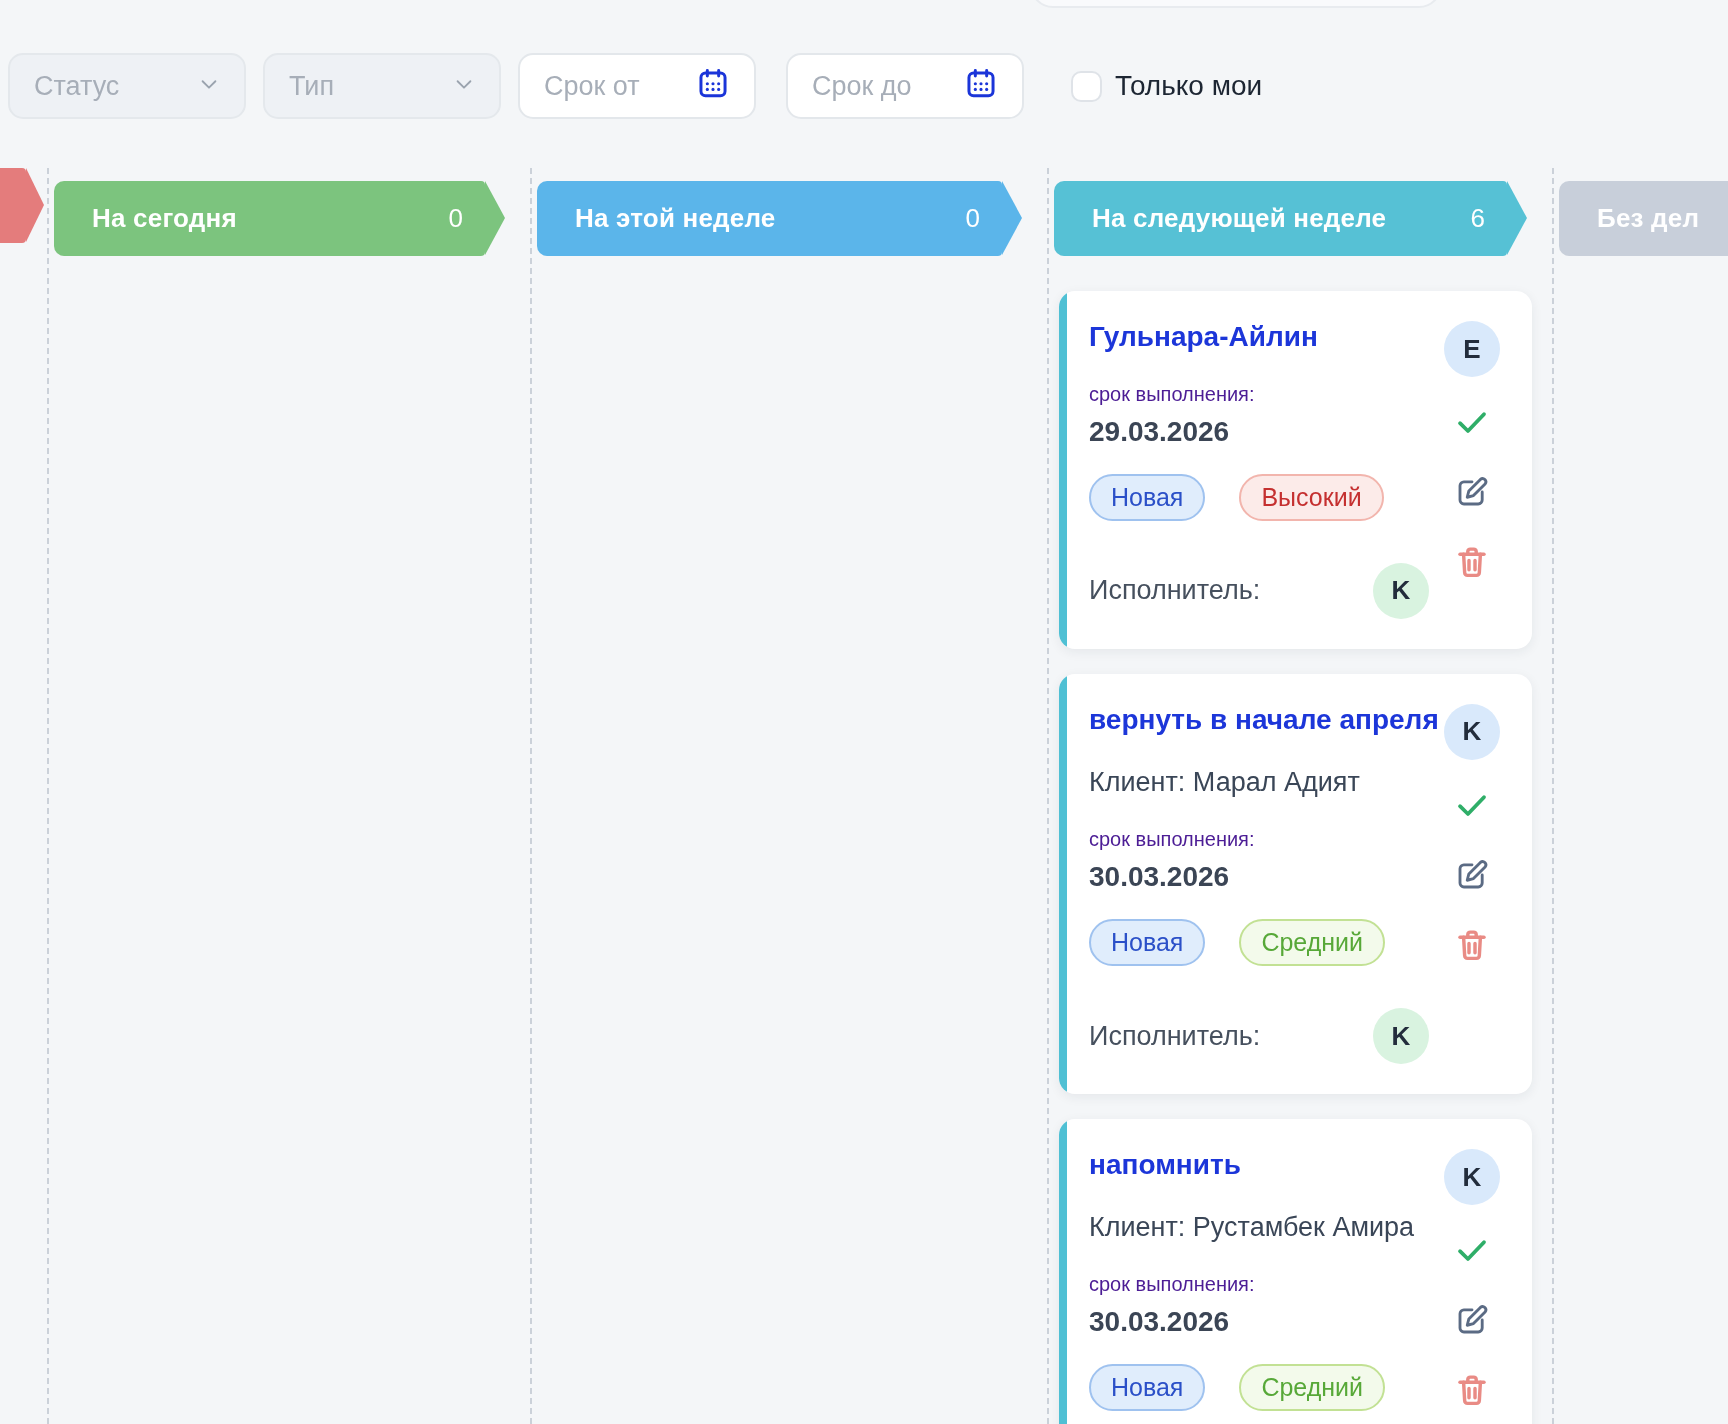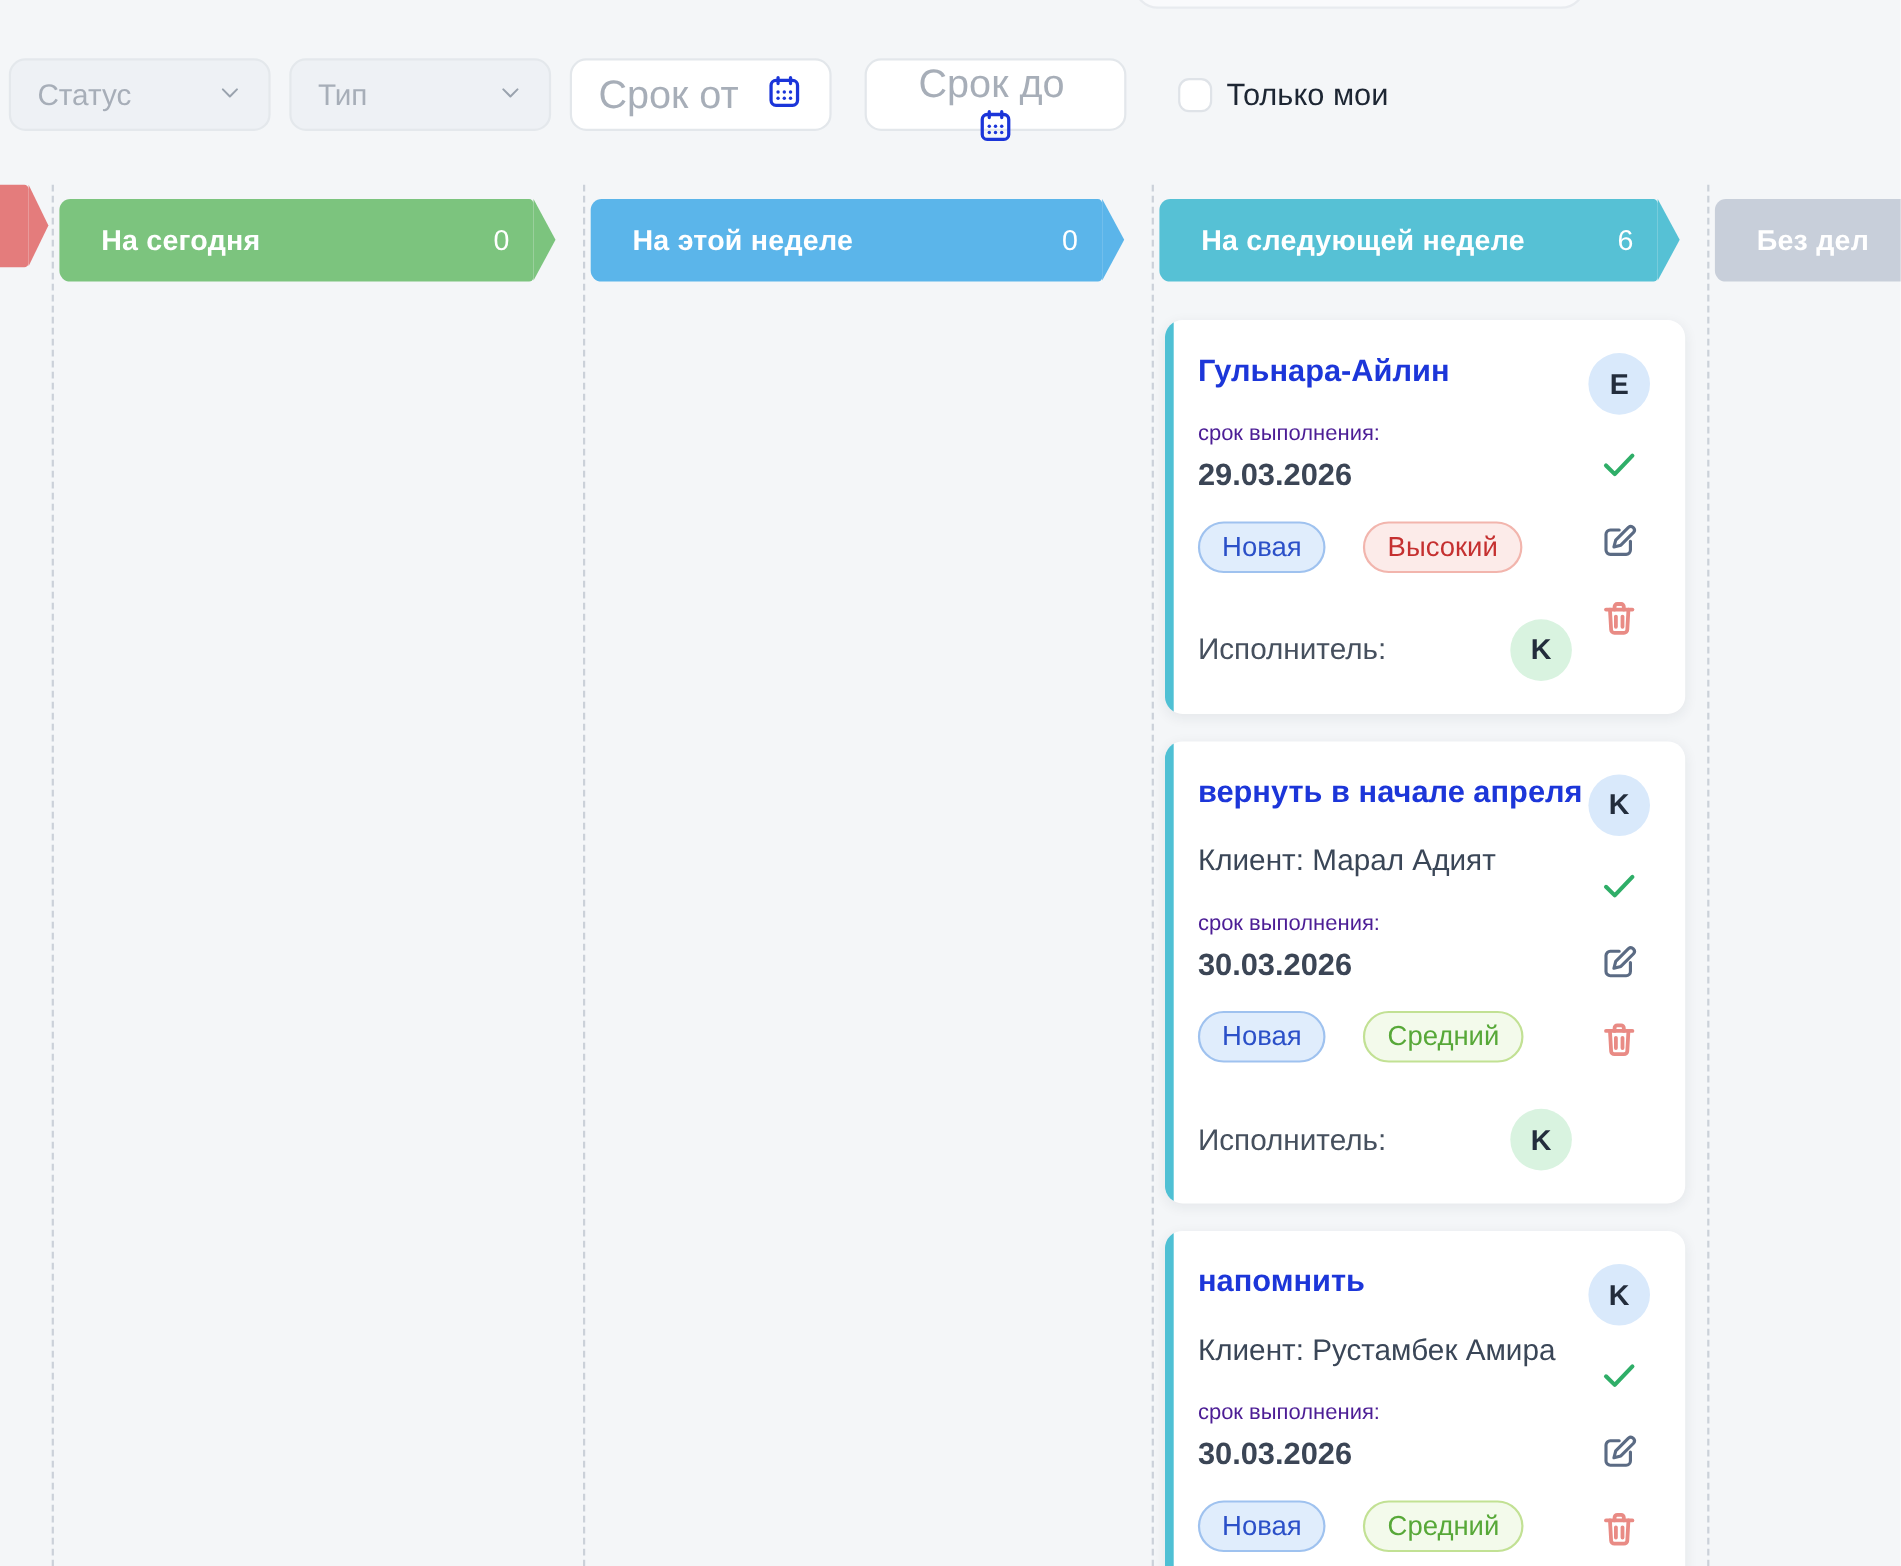--- a/index.html
+++ b/index.html
@@ -19,27 +19,27 @@
   
   .filters { position:absolute; left:0; top:53px; height:66px; width:100%; display:flex; align-items:center; }
   .ctrl {
     height:66px; border-radius:15px; display:flex; align-items:center;
     font-size:27px; color:#a7aeb8; padding:0 24px; position:relative;
   }
   .ctrl.select { background:#eef1f5; border:2px solid #e4e8ec; width:238px; justify-content:space-between; }
   .ctrl.date   { background:#ffffff; border:2px solid #e3e7eb; width:238px; justify-content:space-between; }
   .ctrl input {
     border:none; outline:none; background:transparent; width:140px;
-    font-size:36px; color:#0c4a6e; font-family:inherit;
+    font-size:27px; color:#0c4a6e; font-family:inherit;
   }
   .ctrl input::placeholder { color:#a7aeb8; }
   .sel-status { margin-left:8px; }
   .sel-type   { margin-left:17px; }
   .date-from  { margin-left:17px; }
-  .date-to    { margin-left:30px;flex-direction:column; }
+  .date-to    { margin-left:30px; }
   .chk-wrap { margin-left:47px; display:flex; align-items:center; cursor:pointer; }
   .chk {
     width:31px; height:31px; border-radius:10px; background:#ffffff;
     border:2px solid #dfe3e8; flex:0 0 auto;
   }
   .chk-label { margin-left:13px; font-size:28px; color:#1d2633; }
 
   
   .board { position:absolute; left:0; top:168px; right:0; bottom:0; }
   .col { position:absolute; top:0; bottom:0; }

